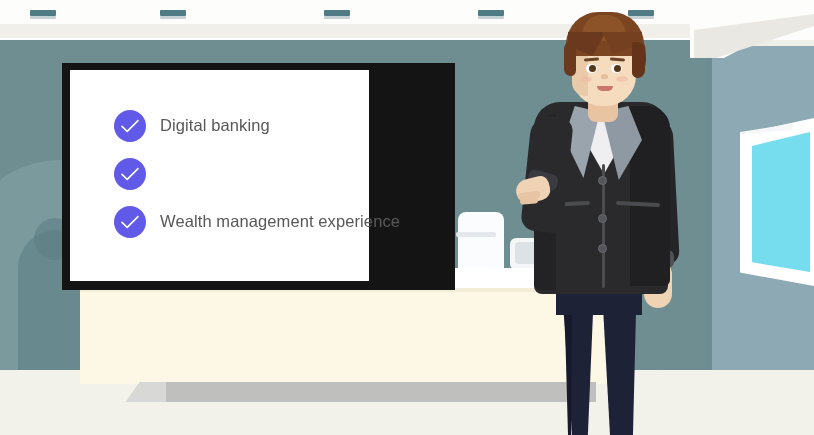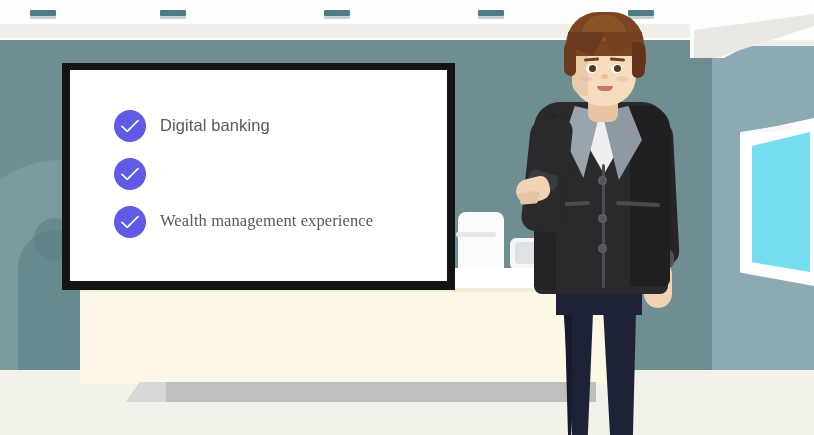--- a/index.html
+++ b/index.html
@@ -140,30 +140,30 @@
     background:#F4F6F7;
     clip-path:polygon(0 8px, 100% 0, 100% 60%, 0 100%);
   }
 
   
   .board-frame {
     position:absolute; left:62px; top:63px; width:393px; height:227px;
     background:#141414;
   }
   .board-face {
-    position:absolute; left:70px; top:70px; width:377px; height:211px;
+    position:absolute; left:70px; top:70px; width:299px; height:211px;
     background:#FFFFFF;
   }
   .board-list {
     position:absolute; left:44px; top:40px; width:320px;
   }
   .bullet {
     display:flex; align-items:flex-start; margin-bottom:16px;
   }
-  .bullet:last-child { margin-bottom:0;font-family:Liberation Serif, serif; }
+  .bullet:last-child { margin-bottom:0; }
   .check-circle {
     flex:0 0 auto; width:32px; height:32px; border-radius:50%;
     background:#6159E8; position:relative; margin-right:14px;
   }
   .check-circle svg { position:absolute; left:7px; top:9px; }
   .bullet-text {
     font-size:16.5px; line-height:22px; color:#585858;
     letter-spacing:.1px; padding-top:4px;
   }
 

